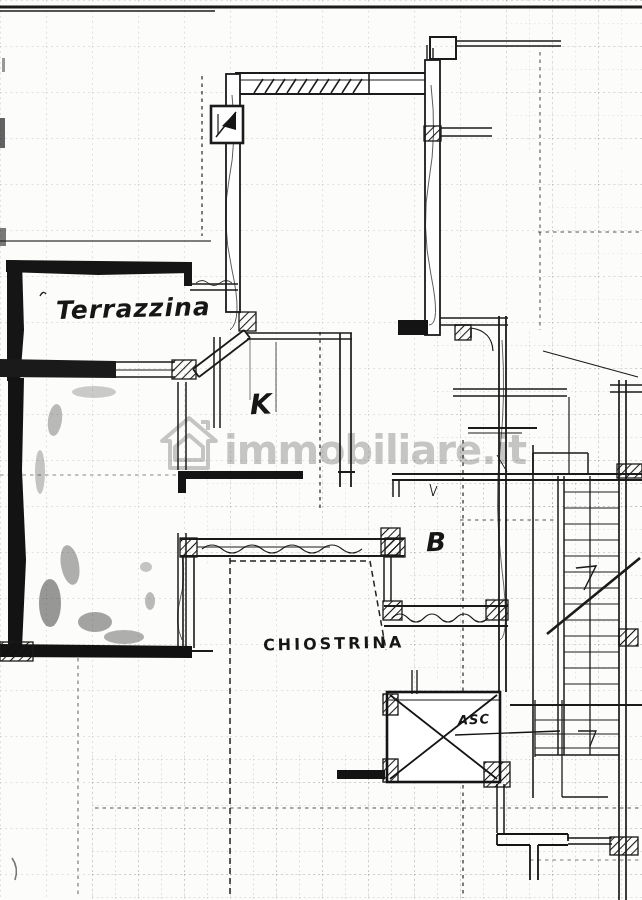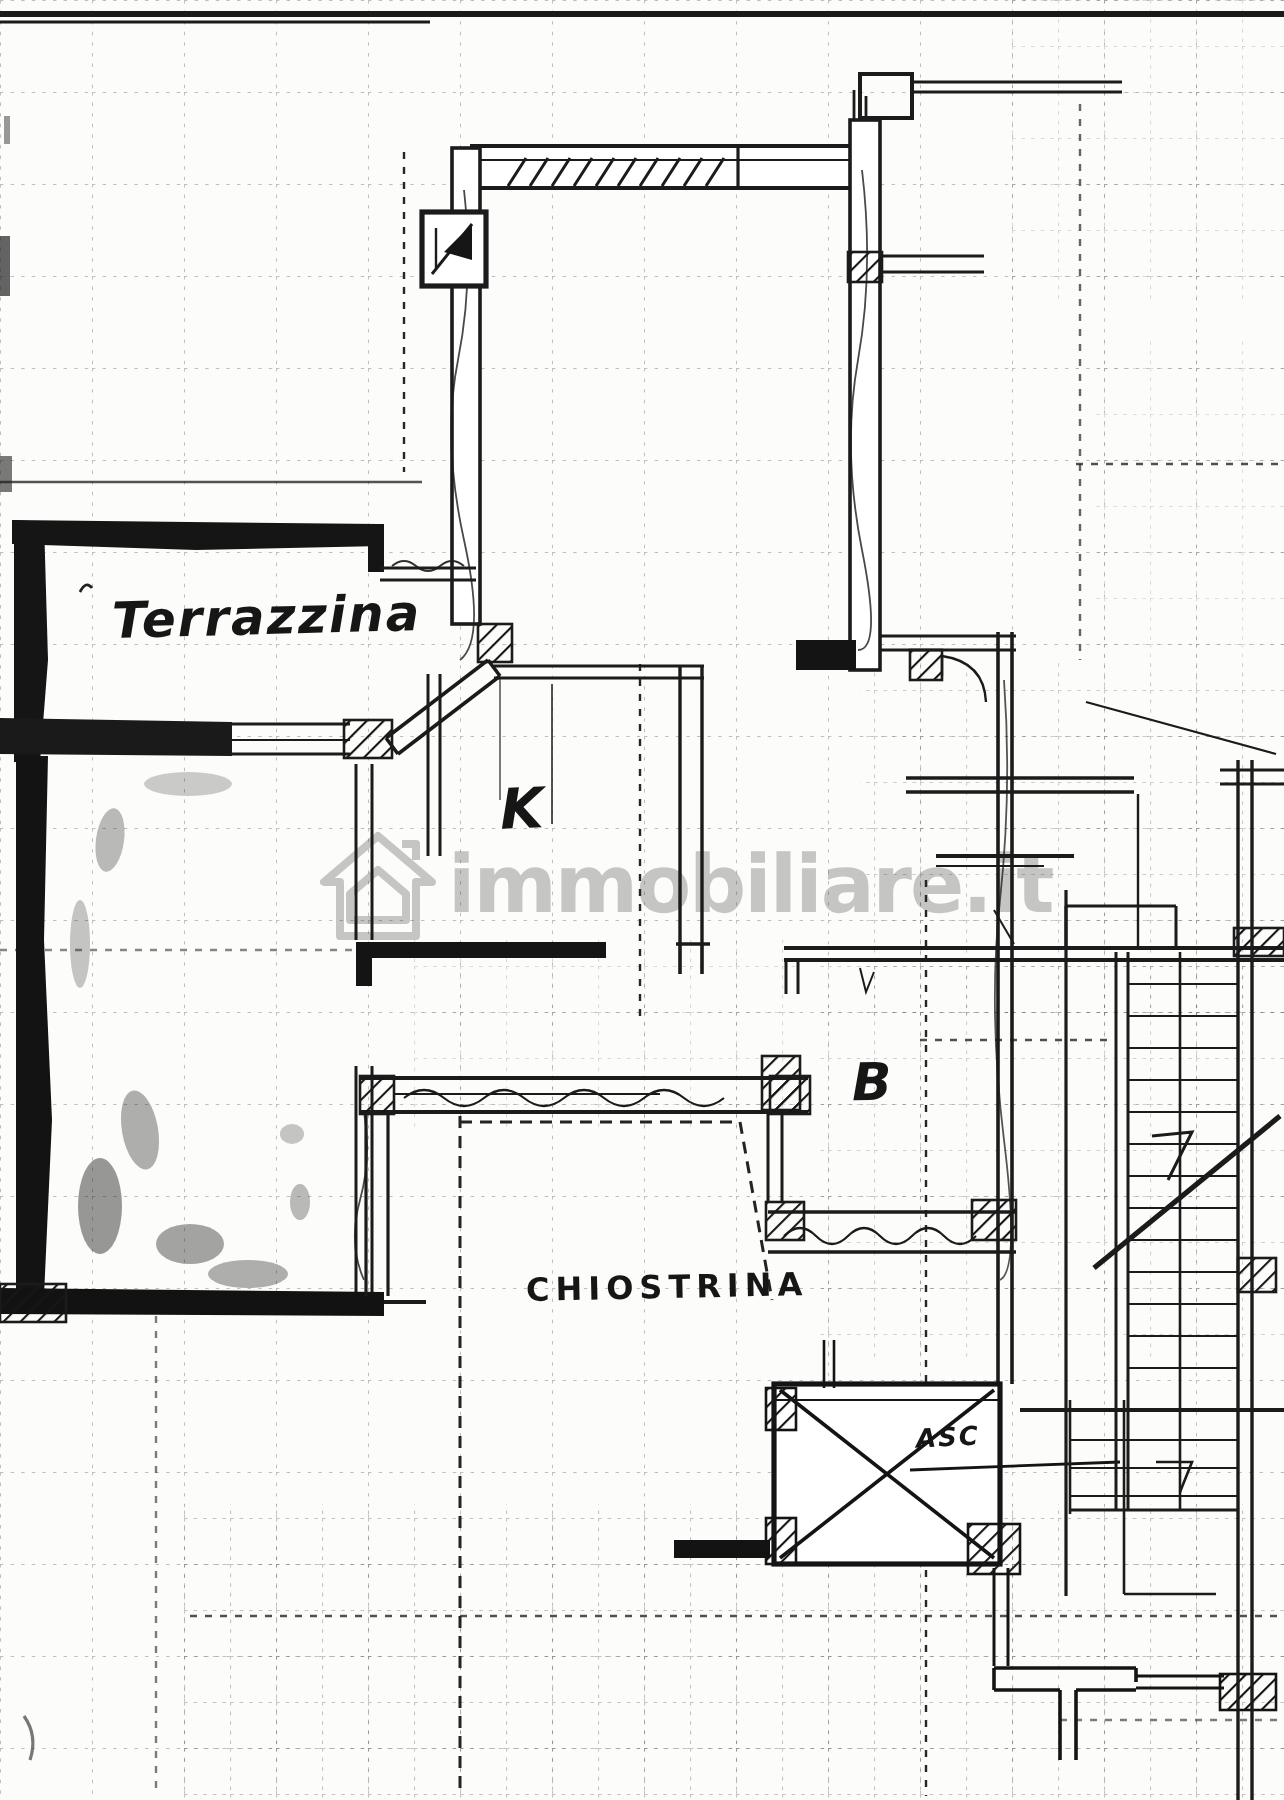--- a/index.html
+++ b/index.html
@@ -17,21 +17,21 @@
     letter-spacing:1px;transform:rotate(-1.5deg);}
   .label-kitchen{left:250px;top:388px;font-size:28px;font-style:italic;font-weight:600;
     transform:rotate(-2deg);}
   .label-bath{left:426px;top:527px;font-size:26px;font-style:italic;font-weight:700;
     transform:rotate(-1deg);}
   .label-lightwell{left:263px;top:634px;font-size:16px;font-weight:700;letter-spacing:3px;
     transform:rotate(-1.2deg);}
   .label-elevator{left:458px;top:712px;font-size:13px;font-style:italic;font-weight:700;
     letter-spacing:1px;transform:rotate(-3deg);}
   .watermark{
-    position:absolute;left:158px;top:413px;z-index:2;display:flex;align-items:center;gap:4px;
+    position:absolute;left:158px;top:413px;z-index:2;display:flex;align-items:flex-end;gap:4px;
     pointer-events:none;
   }
   .watermark .wm-text{
     font-size:40px;font-weight:700;letter-spacing:-1px;
     color:rgba(122,122,122,0.42);
   }
 </style>
 </head>
 <body>
 

